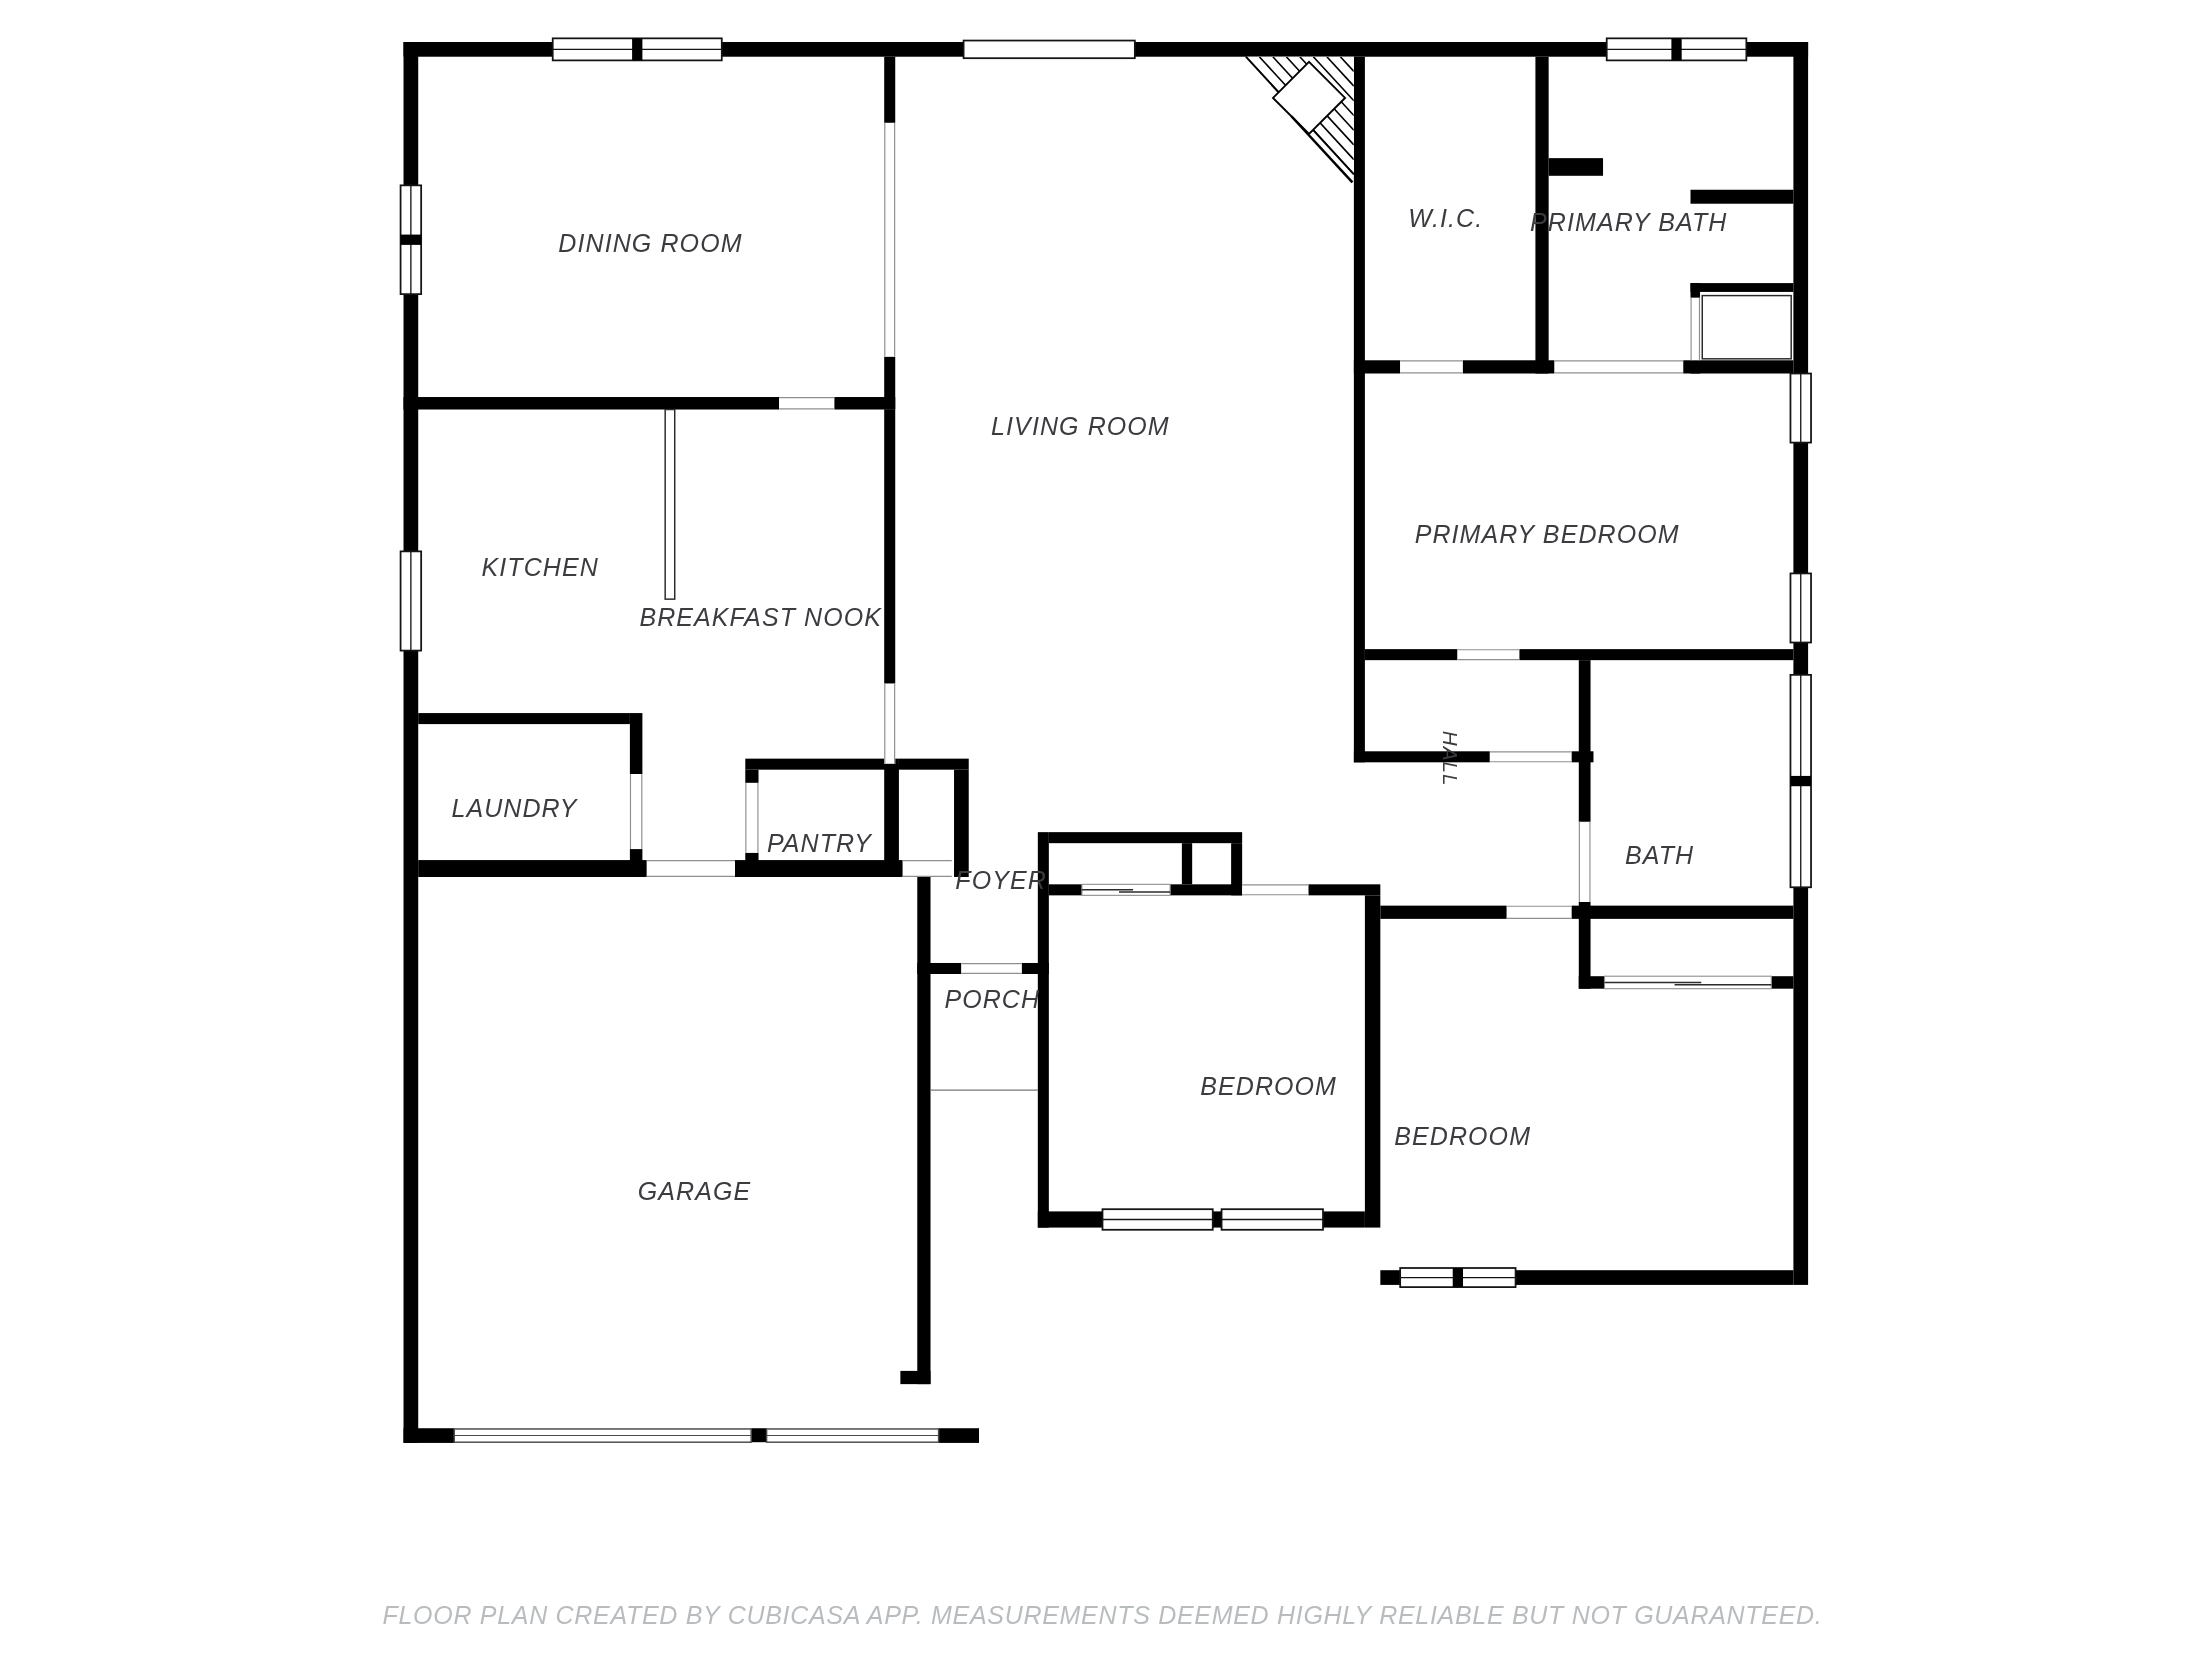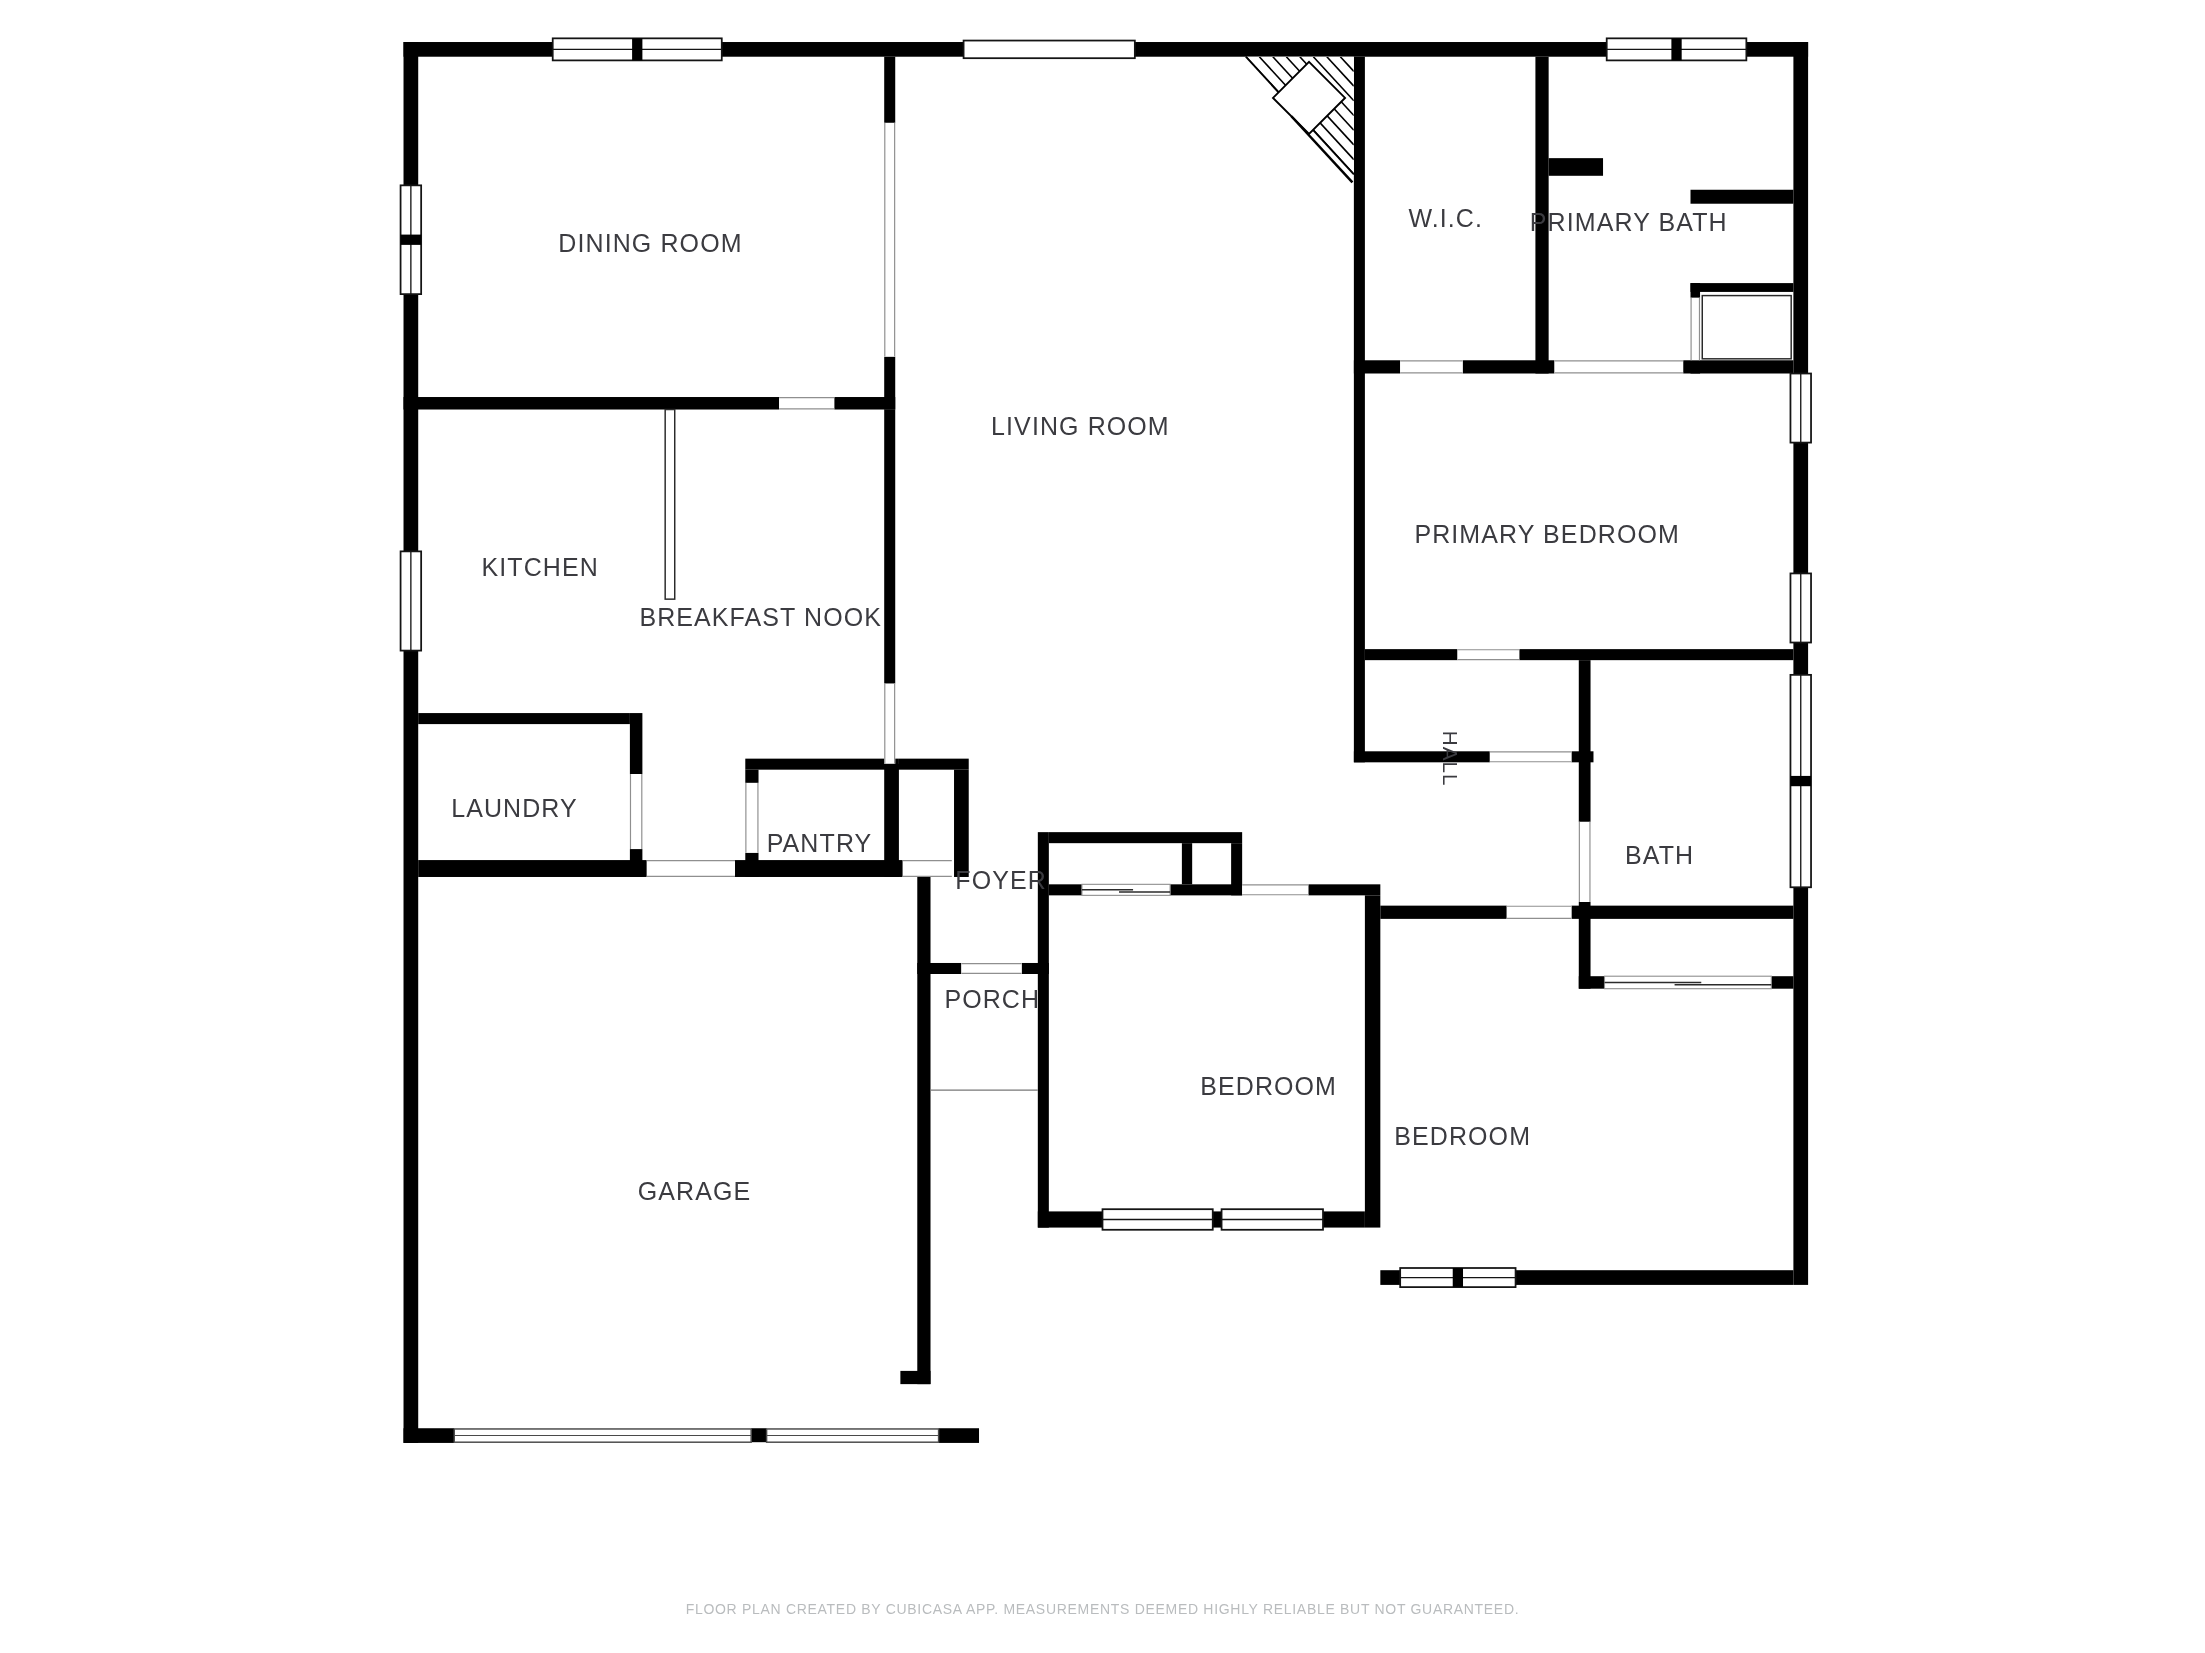--- a/index.html
+++ b/index.html
@@ -1,17 +1,17 @@
 <!DOCTYPE html>
 <html style="font-size:11.8px"><head>
 <meta charset="utf-8">
 <style>
   html,body{margin:0;padding:0;background:#ffffff;}
   body{width:2205px;height:1654px;position:relative;font-family:"Liberation Sans",sans-serif;}
-  #plan-wrap{position:absolute;left:0;top:0;width:2205px;height:1654px;}
+  #plan-wrap{position:absolute;left:0;top:0;width:2205px;height:1654px;font-style:italic;}
   svg{display:block;}
   #disclaimer{
     position:absolute;left:0;top:1601px;width:2205px;text-align:center;
     font-size:21px;letter-spacing:0.7px;font-family:"Liberation Sans",sans-serif;
   }
   text.room-label{
     font-family:"Liberation Sans",sans-serif;
     letter-spacing:1.5px;
   }
 </style>
@@ -194,14 +194,14 @@
       <text x="1967" y="300" fill="#3b3b40" font-size="34" text-anchor="middle" dominant-baseline="middle" class="room-label">W.I.C.</text>
       <text x="2216" y="305" fill="#3b3b40" font-size="34" text-anchor="middle" dominant-baseline="middle" class="room-label">PRIMARY BATH</text>
       <text x="2105" y="730" fill="#3b3b40" font-size="34" text-anchor="middle" dominant-baseline="middle" class="room-label">PRIMARY BEDROOM</text>
       <text x="1970" y="1032" fill="#3b3b40" font-size="28" text-anchor="middle" dominant-baseline="middle" class="room-label" transform="rotate(90 1970 1032)">HALL</text>
       <text x="2258" y="1166" fill="#3b3b40" font-size="34" text-anchor="middle" dominant-baseline="middle" class="room-label">BATH</text>
       <text x="1726" y="1481" fill="#3b3b40" font-size="34" text-anchor="middle" dominant-baseline="middle" class="room-label">BEDROOM</text>
       <text x="1990" y="1549" fill="#3b3b40" font-size="34" text-anchor="middle" dominant-baseline="middle" class="room-label">BEDROOM</text>
     </svg>
 </div>
 
-<div id="disclaimer" style="color: rgb(185, 188, 190); font-size: 14px;">FLOOR PLAN CREATED BY CUBICASA APP. MEASUREMENTS DEEMED HIGHLY RELIABLE BUT NOT GUARANTEED.</div>
+<div id="disclaimer" style="color: rgb(185, 188, 190); font-size: 25px; font-style: italic;">FLOOR PLAN CREATED BY CUBICASA APP. MEASUREMENTS DEEMED HIGHLY RELIABLE BUT NOT GUARANTEED.</div>
 
 
 </body></html>

